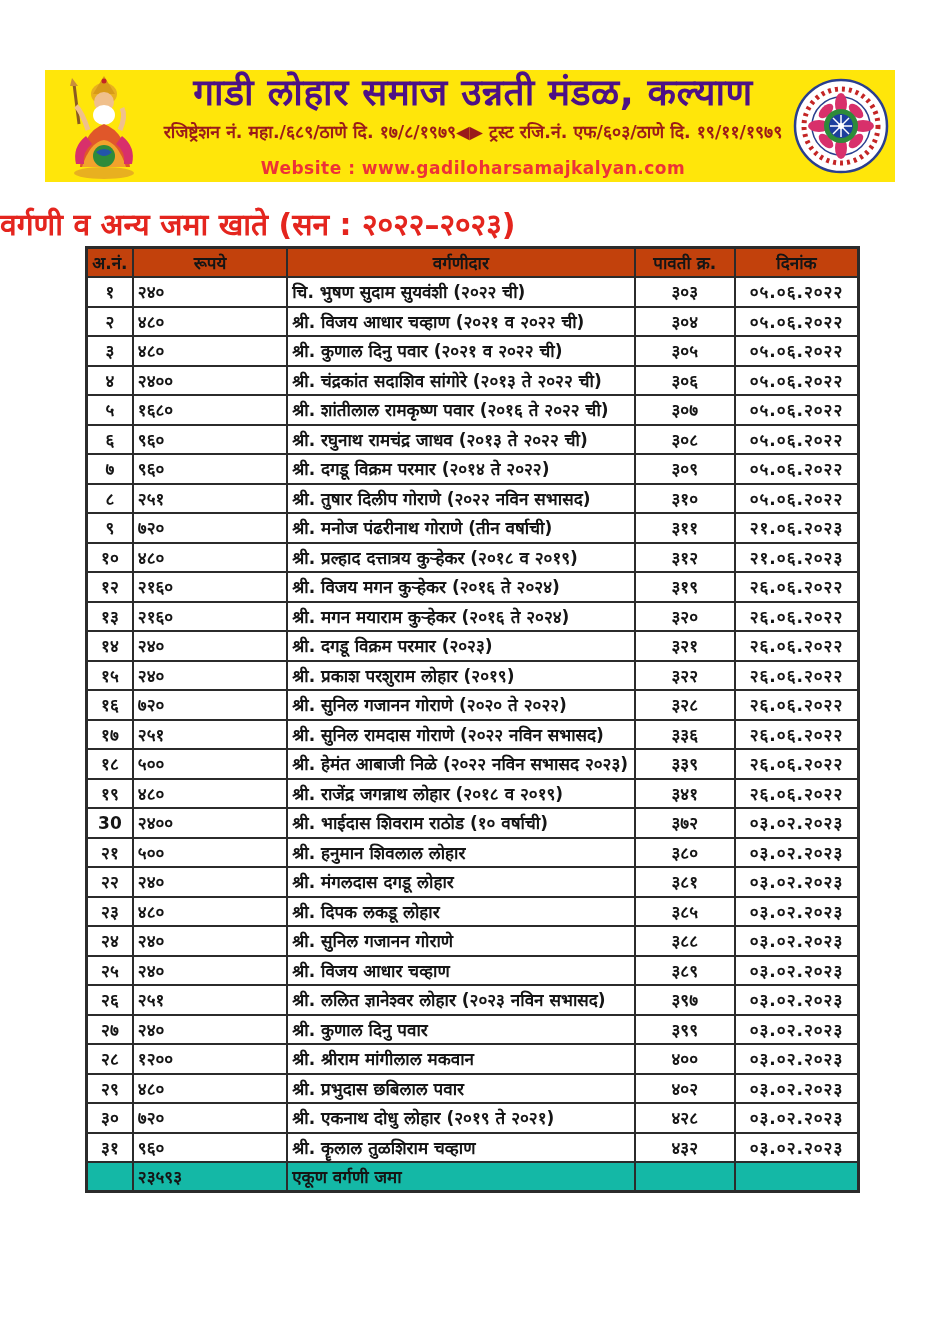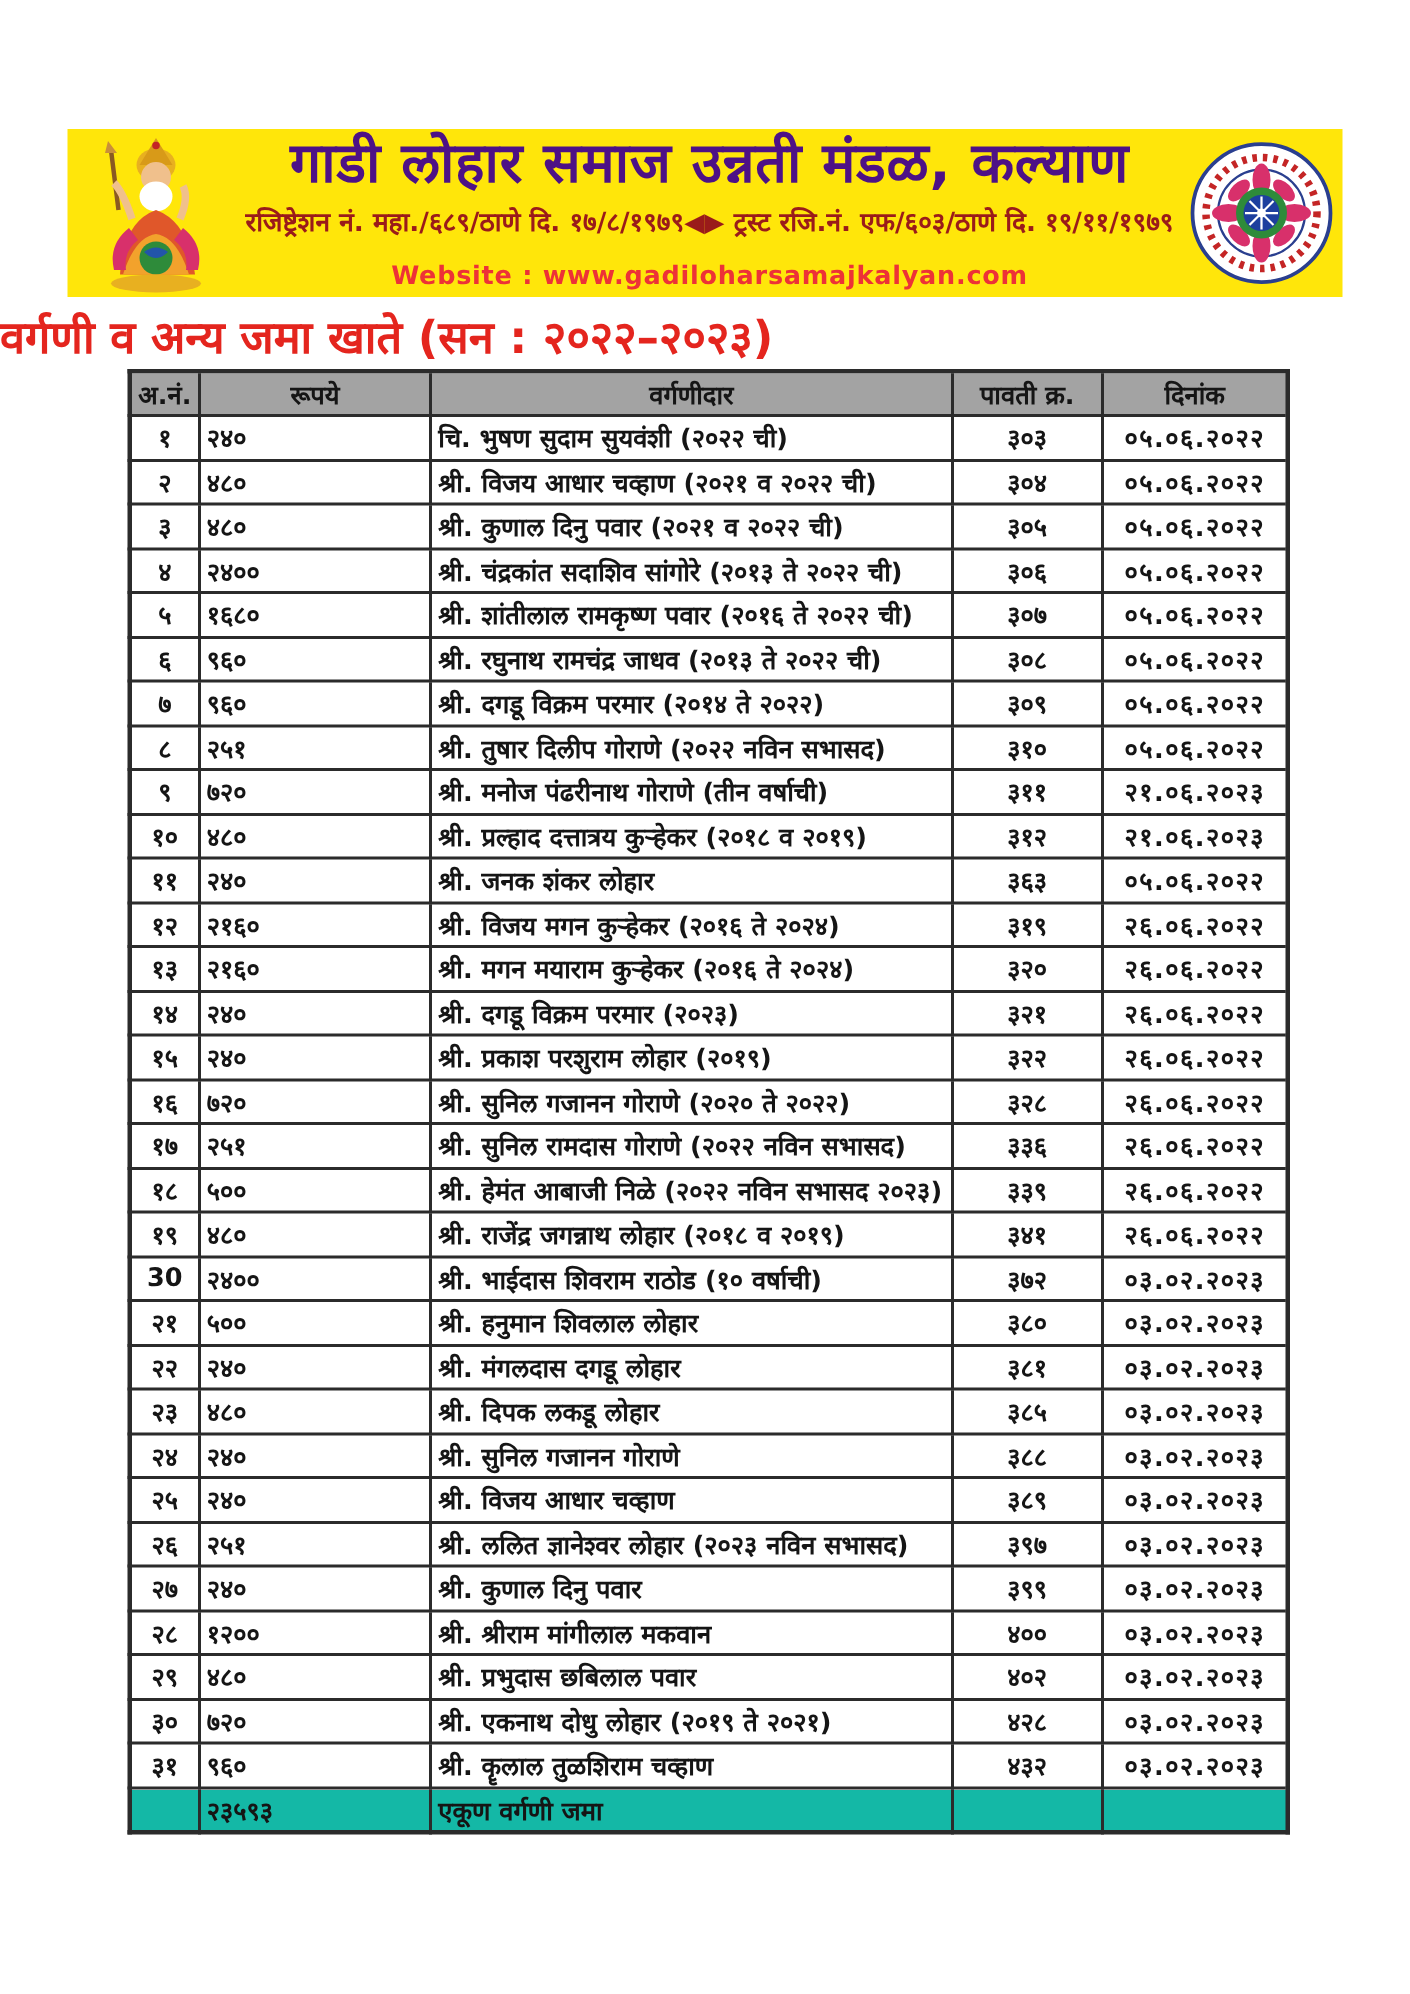--- a/index.html
+++ b/index.html
@@ -1,21 +1,21 @@
 <!DOCTYPE html>
 <html lang="mr"><head>
 <meta charset="utf-8">
 <style>
   * { margin:0; padding:0; box-sizing:border-box; }
   html,body { width:940px; background:#ffffff; font-family:"DejaVu Sans", sans-serif; }
   .page { position:relative; width:940px; height:1329px; background:#ffffff; overflow:hidden; }
 
   
   .banner {
-    position:absolute; left:45px; top:86px; width:850px; height:112px;
+    position:absolute; left:45px; top:70px; width:850px; height:112px;
     background:#FFE60A; display:flex; align-items:center; justify-content:space-between;
     padding:0 4px;
   }
   .banner-left { width:106px; height:110px; flex:0 0 auto; display:flex; align-items:center; justify-content:center; }
   .banner-center { flex:1 1 auto; text-align:center; padding:2px 0 4px 0; }
   .org-name {
     font-size:37px; font-weight:bold; color:#4D1186; line-height:1.15;
     letter-spacing:0.5px; white-space:nowrap;
   }
   .reg-line {
@@ -38,21 +38,21 @@
   table.ledger col.c-sr   { width:6%; }
   table.ledger col.c-amt  { width:20%; }
   table.ledger col.c-name { width:45%; }
   table.ledger col.c-rcpt { width:13%; }
   table.ledger col.c-date { width:16%; }
   table.ledger th, table.ledger td {
     border:2px solid #2b2b2b; height:29.5px; padding:1px 4px;
     font-weight:bold; color:#151515; font-size:17px; overflow:hidden; white-space:nowrap;
   }
   table.ledger { border:3px solid #2b2b2b; }
-  thead th { background:#a3a3a3; color:#E4251E; font-size:18px; text-align:center; }
+  thead th { background:#c2410c; color:#E4251E; font-size:18px; text-align:center; }
   td.sr   { text-align:center; }
   td.amt  { text-align:left; padding-right:5px; }
   td.name { text-align:left; padding-left:5px; }
   td.rcpt { text-align:center; }
   td.date { text-align:center; letter-spacing:1px; }
   tr.total-row td { background:#14b8a6; }
 </style>
 </head>
 <body>
 
@@ -209,27 +209,20 @@
     <td class="date">२१.०६.२०२३</td>
   </tr>
           <tr>
     <td class="sr">१०</td>
     <td class="amt">४८०</td>
     <td class="name">श्री. प्रल्हाद दत्तात्रय कुऱ्हेकर (२०१८ व २०१९)</td>
     <td class="rcpt">३१२</td>
     <td class="date">२१.०६.२०२३</td>
   </tr>
           <tr>
-    <td class="sr">११</td>
-    <td class="amt">२४०</td>
-    <td class="name">श्री. जनक शंकर लोहार</td>
-    <td class="rcpt">३६३</td>
-    <td class="date">०५.०६.२०२२</td>
-  </tr>
-          <tr>
     <td class="sr">१२</td>
     <td class="amt">२१६०</td>
     <td class="name">श्री. विजय मगन कुऱ्हेकर (२०१६ ते २०२४)</td>
     <td class="rcpt">३१९</td>
     <td class="date">२६.०६.२०२२</td>
   </tr>
           <tr>
     <td class="sr">१३</td>
     <td class="amt">२१६०</td>
     <td class="name">श्री. मगन मयाराम कुऱ्हेकर (२०१६ ते २०२४)</td>

